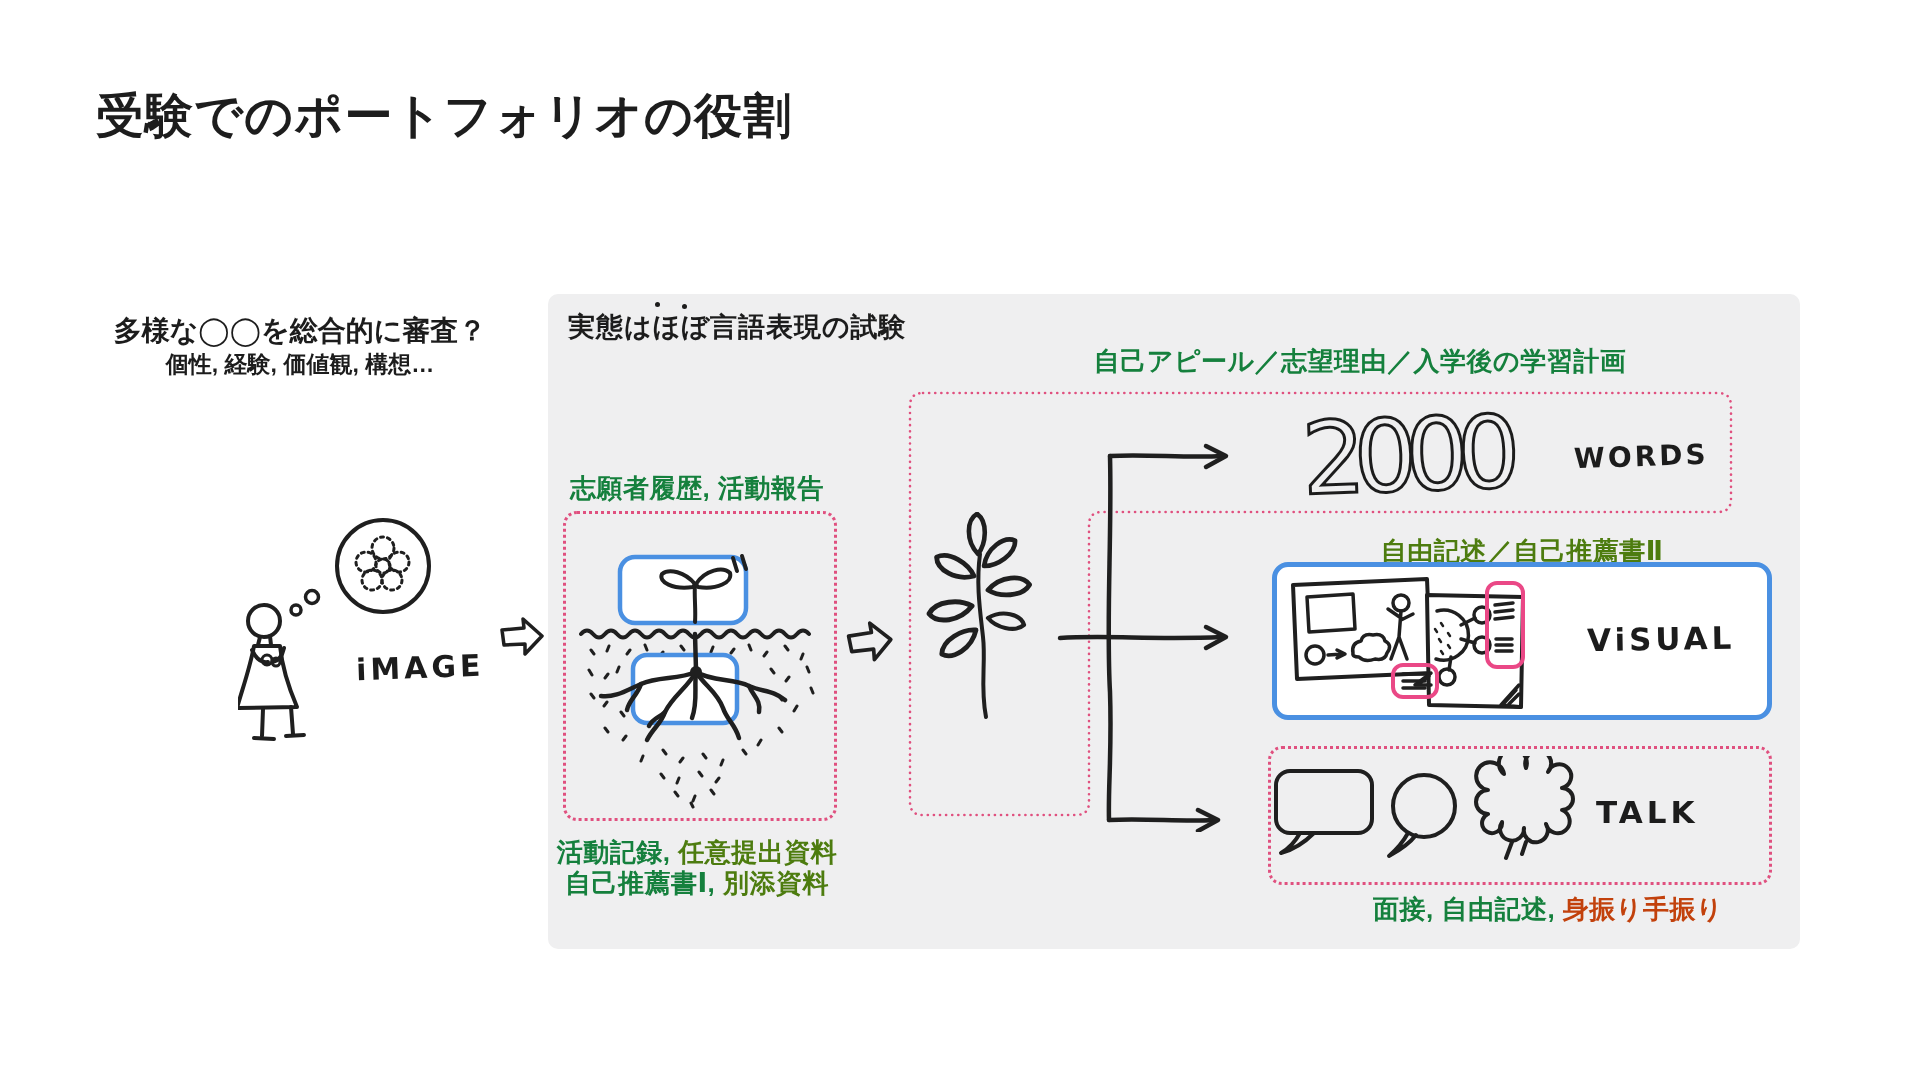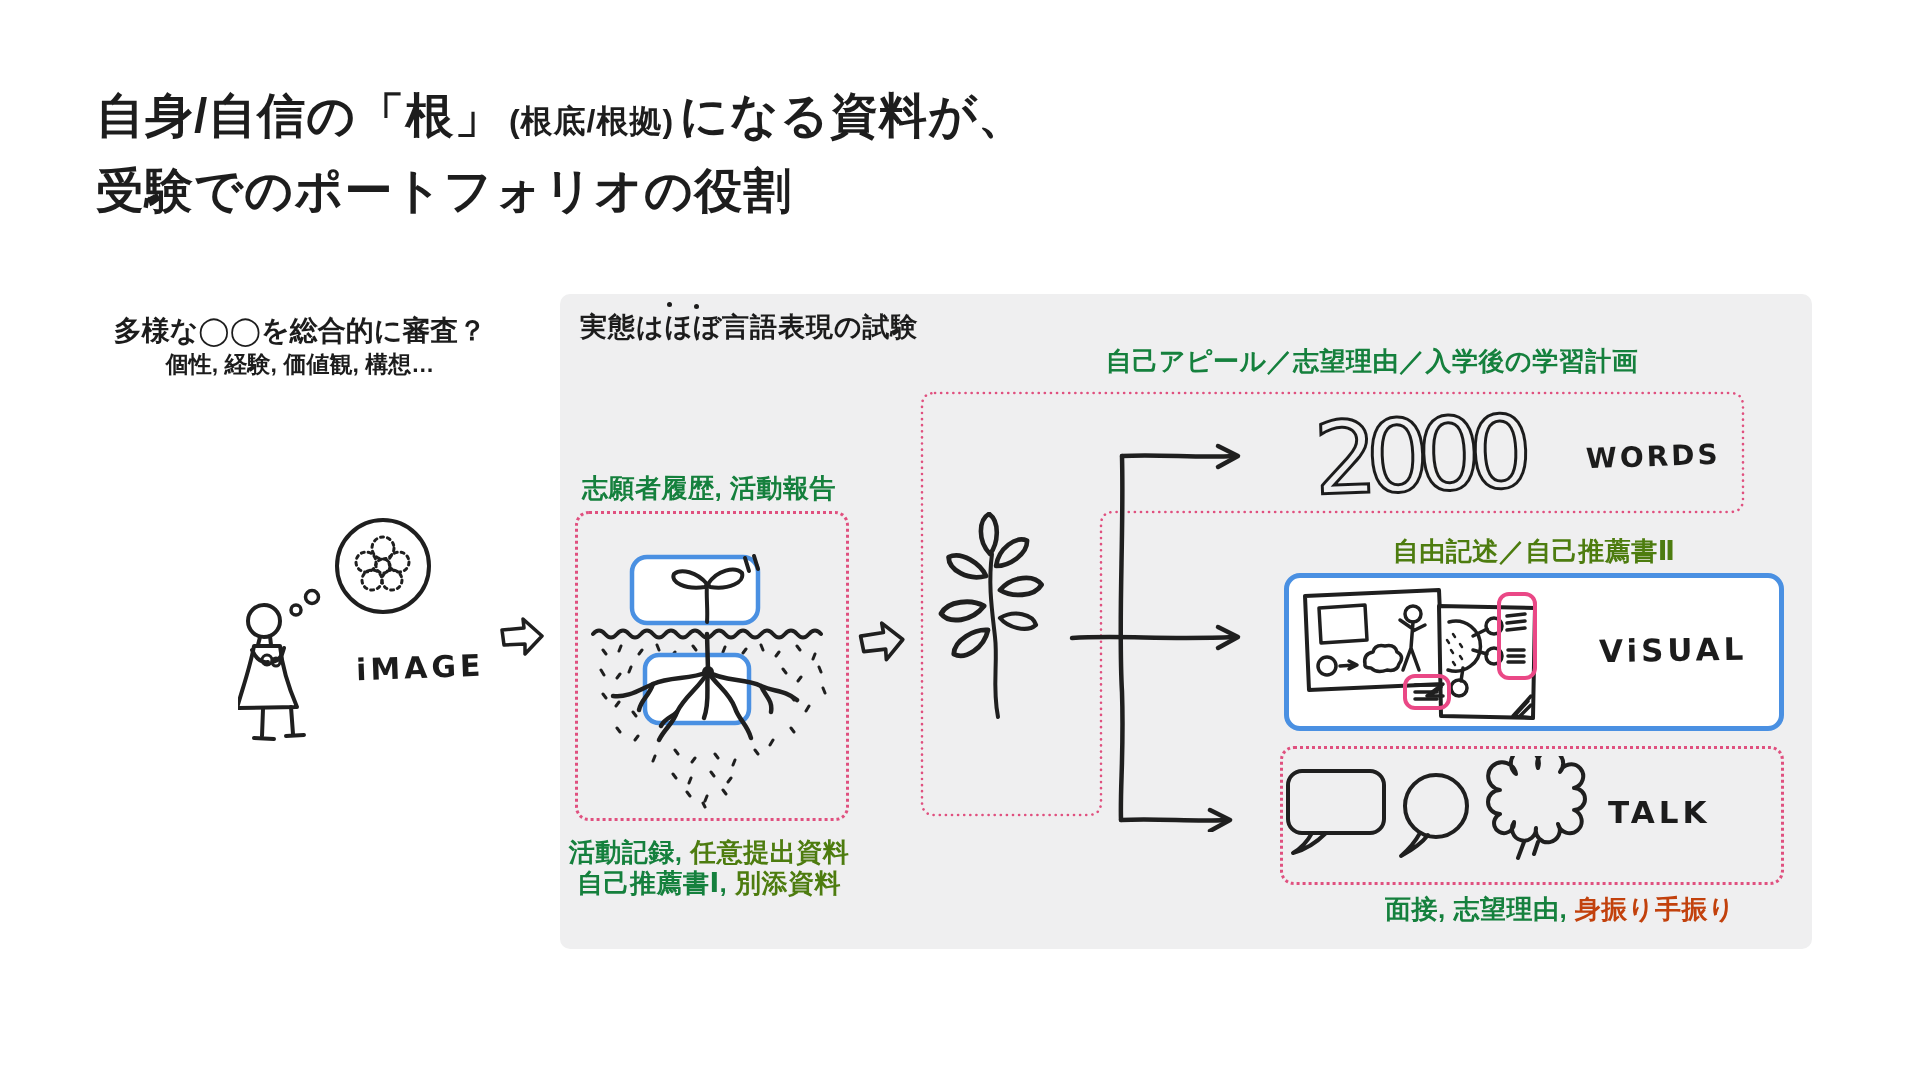--- a/index.html
+++ b/index.html
@@ -10,41 +10,36 @@
   .abs{position:absolute;}
   .ctr{text-align:center;}
   
   .title{left:96px;top:84px;font-weight:800;line-height:64px;letter-spacing:1px;color:#1d1d1d;}
   .title .big{font-size:48px;}
   .title .small{font-size:32px;font-weight:800;}
   
   .lh{left:90px;top:312px;width:420px;font-size:28px;font-weight:700;}
   .ls{left:90px;top:349px;width:420px;font-size:23px;font-weight:700;text-align:center;}
   
-  .panel{left:548px;top:294px;width:1252px;height:655px;background:#efeff0;border-radius:10px;margin-left:12px;}
+  .panel{left:548px;top:294px;width:1252px;height:655px;background:#efeff0;border-radius:10px;}
   .panel-h{left:20px;top:15px;font-size:27px;font-weight:700;letter-spacing:1px;}
   .emph-dot{width:5px;height:5px;border-radius:50%;background:#1c1c1c;}
   .pink{color:#15803d;}
   .blue{color:#4d7c0f;}
   .ink{color:#c2410c;}
   .lbl{font-size:26px;font-weight:700;letter-spacing:0.5px;}
   .dotted-box{border:3px dotted #e0507f;border-radius:14px;}
   .blue-box{background:#ffffff;border:5px solid #4a90e2;border-radius:16px;box-sizing:border-box;}
   svg{display:block;}
   .hand{font-family:"DejaVu Sans",sans-serif;font-weight:700;color:#1c1c1c;}
 </style>
 </head>
 <body>
 
 <div class="abs title">
-  <div>
-    <span class="big">自身/自信の「根」</span>
-    <span class="small">(根底/根拠)</span>
-    <span class="big">になる資料が、</span>
-  </div>
   <div class="big" style="font-size:48px">受験でのポートフォリオの役割</div>
 </div>
 
 <div class="abs lh ctr">多様な◯◯を総合的に審査？</div>
 <div class="abs ls ctr">個性, 経験, 価値観, 構想…</div>
 
 <svg class="abs" style="left:238px;top:518px" width="310" height="230" viewBox="0 0 310 230">
   <g fill="none" stroke="#1f1f1f" stroke-width="4" stroke-linecap="round" stroke-linejoin="round">
     <circle cx="26" cy="103" r="16"></circle>
     <path d="M22,119 L20,127 M32,118 L33,127"></path>
@@ -157,21 +152,21 @@
       <path d="M152,368 L172,378 L152,389"></path>
     </g>
   </svg>
 
   <svg class="abs" style="left:748px;top:110px" width="240" height="100" viewBox="0 0 240 100">
     <text x="6" y="86" font-size="100" letter-spacing="-12" fill="none" stroke="#1c1c1c" stroke-width="3" font-family="DejaVu Sans, sans-serif" transform="rotate(-2 120 50)">2000</text>
   </svg>
   <div class="abs hand" style="left:1026px;top:146px;font-size:28px;letter-spacing:3px;transform:rotate(-2deg)">WORDS</div>
 
   <div class="abs lbl blue ctr" style="left:724px;top:240px;width:500px">自由記述／自己推薦書Ⅱ</div>
-  <div class="abs blue-box" style="left:724px;top:279px;width:500px;height:158px">
+  <div class="abs blue-box" style="left:724px;top:268px;width:500px;height:158px">
     <svg class="abs" style="left:14px;top:6px" width="260" height="142" viewBox="0 0 260 142">
       <g fill="none" stroke="#1f1f1f" stroke-width="3.5" stroke-linecap="round" stroke-linejoin="round">
         <path d="M2,12 L136,6 L140,100 L6,106 Z" fill="#ffffff" stroke-width="4"></path>
         <path d="M16,24 L62,21 L64,56 L18,59 Z"></path>
         <circle cx="24" cy="82" r="9"></circle>
         <path d="M37,82 L52,81 M46,77 L54,81 L46,85"></path>
         <path d="M62,80 q-2,-10 8,-12 q2,-8 12,-6 q10,-2 12,6 q8,4 2,12 q-2,8 -12,6 q-10,4 -16,-2 q-7,0 -6,-4 z"></path>
         <circle cx="110" cy="30" r="8"></circle>
         <path d="M110,38 L108,64 M110,45 L97,36 M110,47 L122,41 M108,64 L100,86 M108,64 L116,86"></path>
         <path d="M136,22 L232,24 L230,134 L138,132 Z" fill="#ffffff" stroke-width="4"></path>
@@ -200,16 +195,16 @@
       <path d="M26,77 C20,88 14,93 7,97 C22,93 32,85 40,77"></path>
       <circle cx="150" cy="50" r="31"></circle>
       <path d="M134,77 C128,88 122,94 115,100 C126,94 136,87 142,79"></path>
       <path d="M214,58 a12,12 0 1 1 0,-24 a14,14 0 1 1 16,-16 a14,14 0 1 1 22,-6 a13,13 0 1 1 22,4 a12,12 0 1 1 14,16 a11,11 0 1 1 0,22 a12,12 0 1 1 -16,14 a12,12 0 1 1 -22,4 a12,12 0 1 1 -22,-6 a10,10 0 1 1 -14,-8 z"></path>
       <path d="M238,86 L232,102 M252,86 L248,98"></path>
     </g>
   </svg>
   <div class="abs hand" style="left:1048px;top:500px;font-size:31px;letter-spacing:4px">TALK</div>
 
   <div class="abs lbl ctr" style="left:720px;top:598px;width:560px">
-    <span class="pink">面接, 志望理由, </span><span class="ink">身振り手振り</span>
+    <span class="pink">面接, 自由記述, </span><span class="ink">身振り手振り</span>
   </div>
 
 </div>
 
 </body></html>

